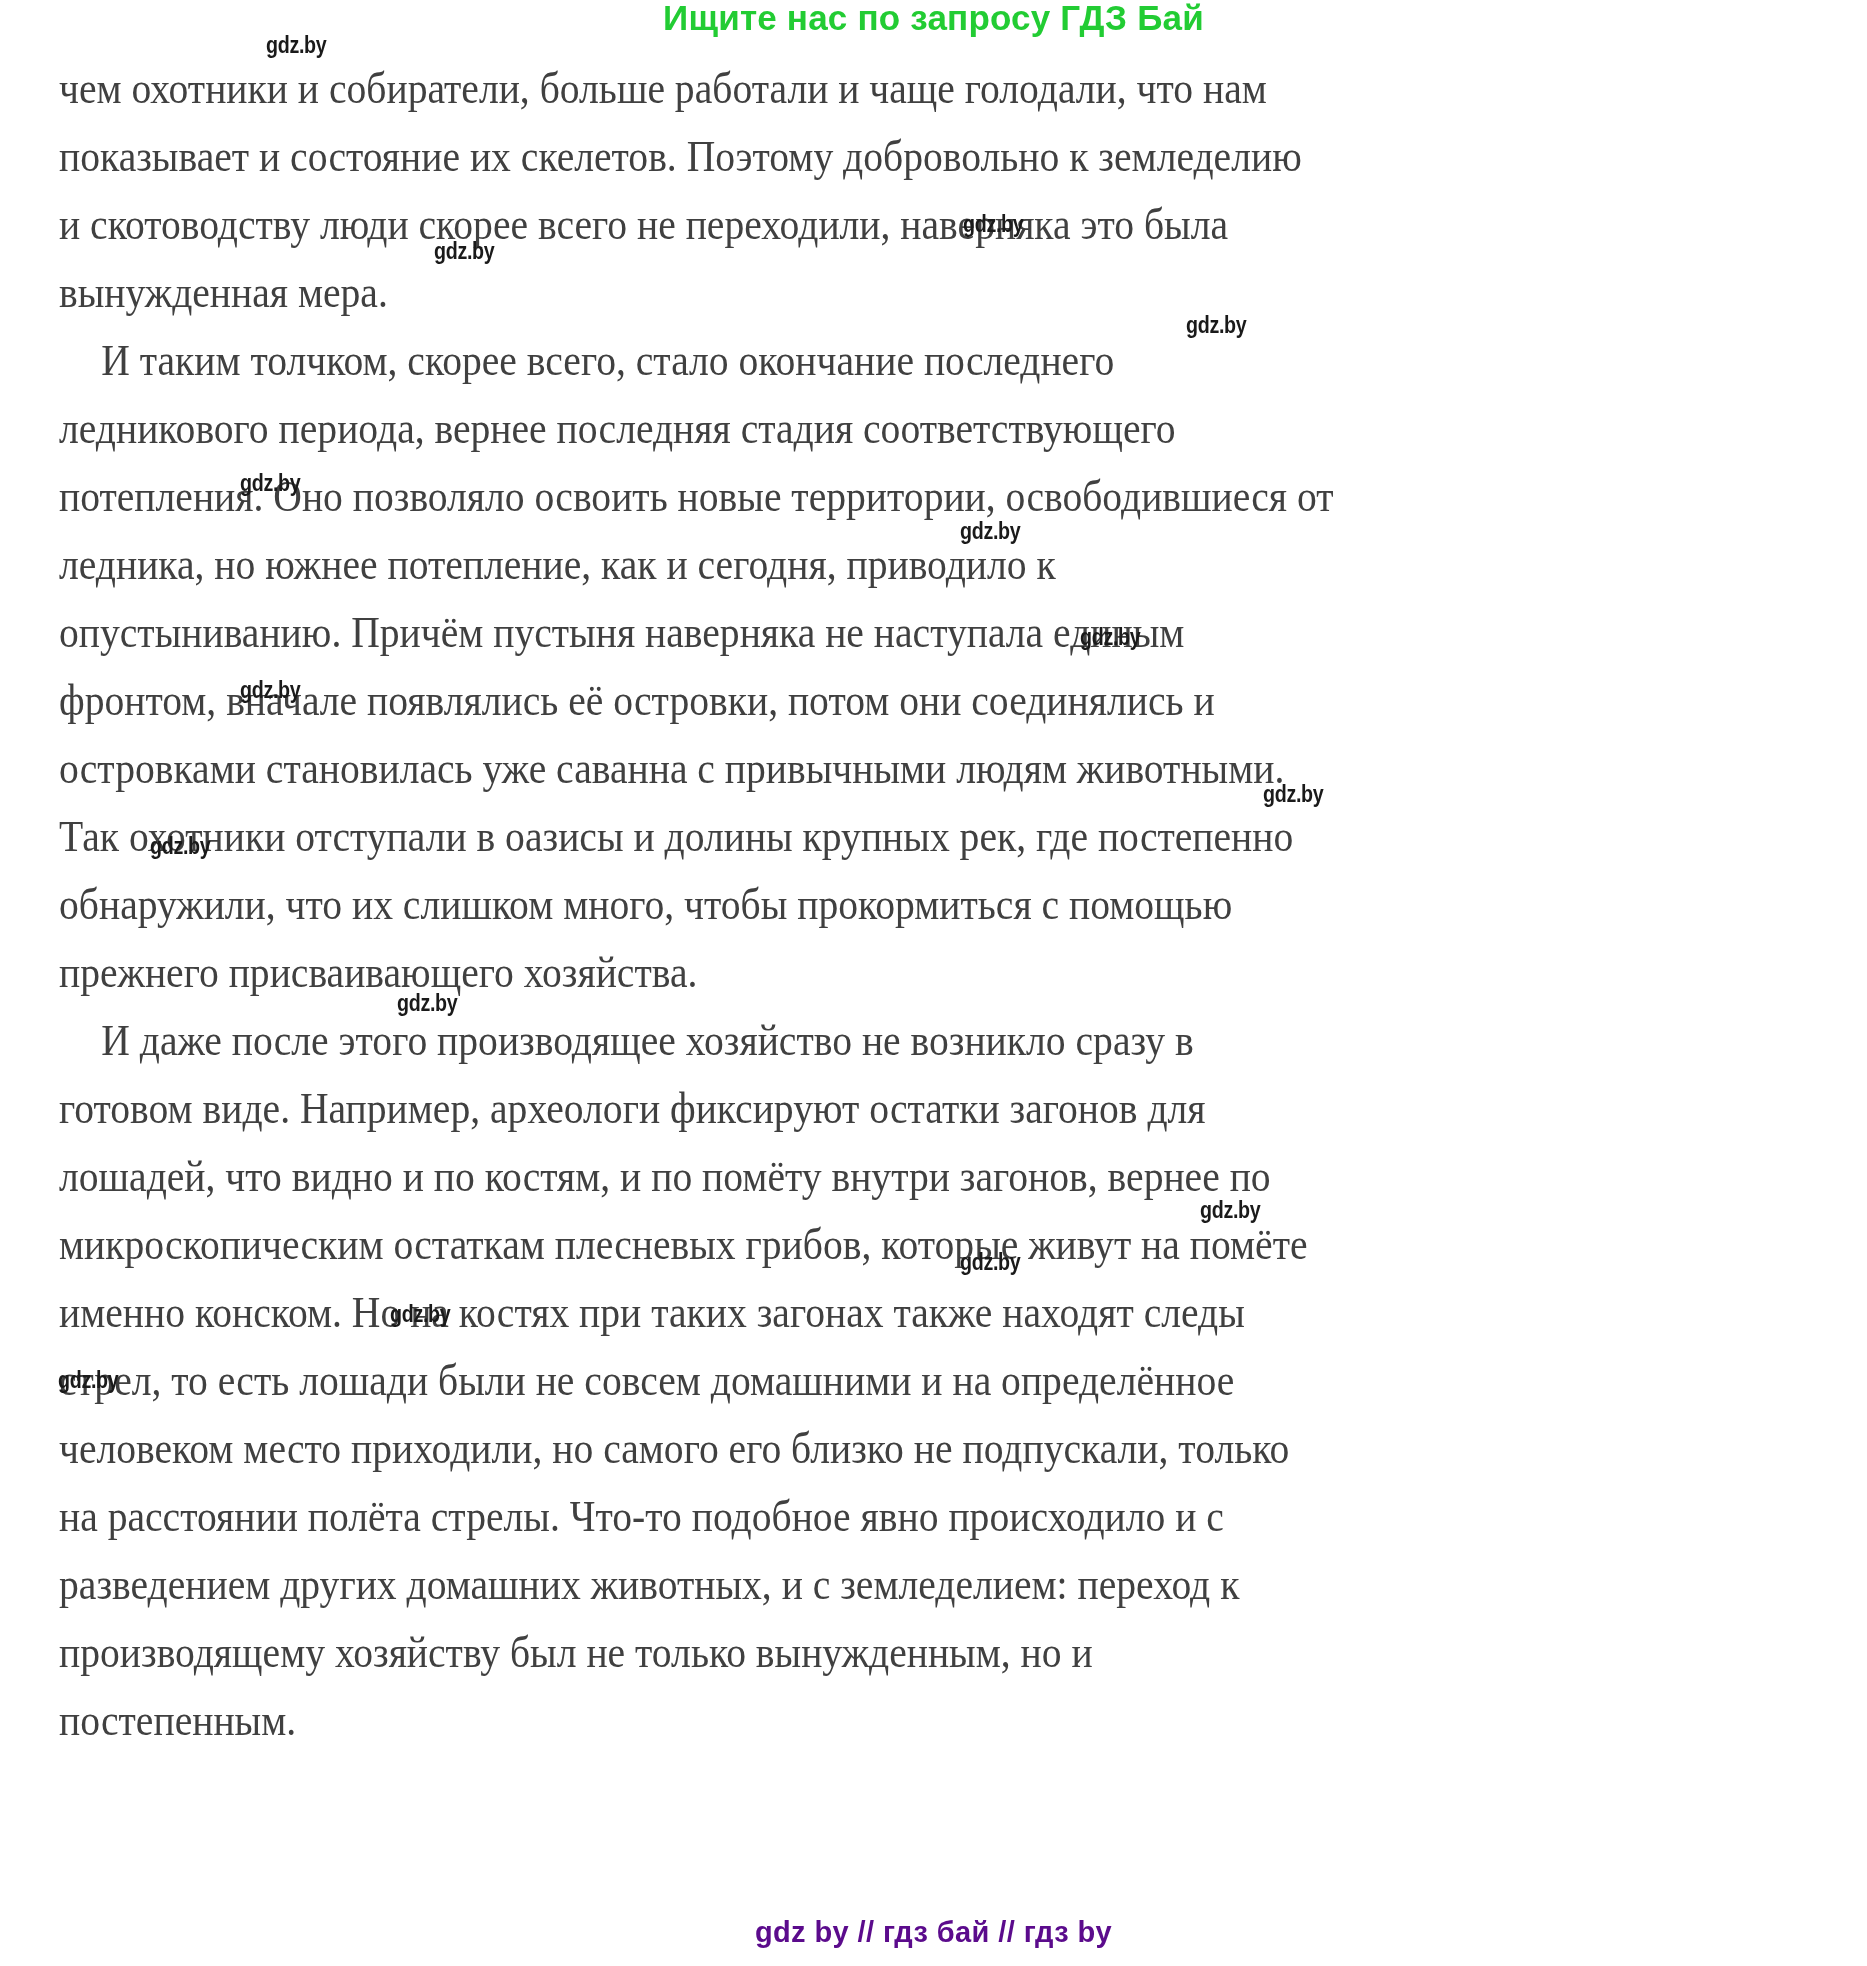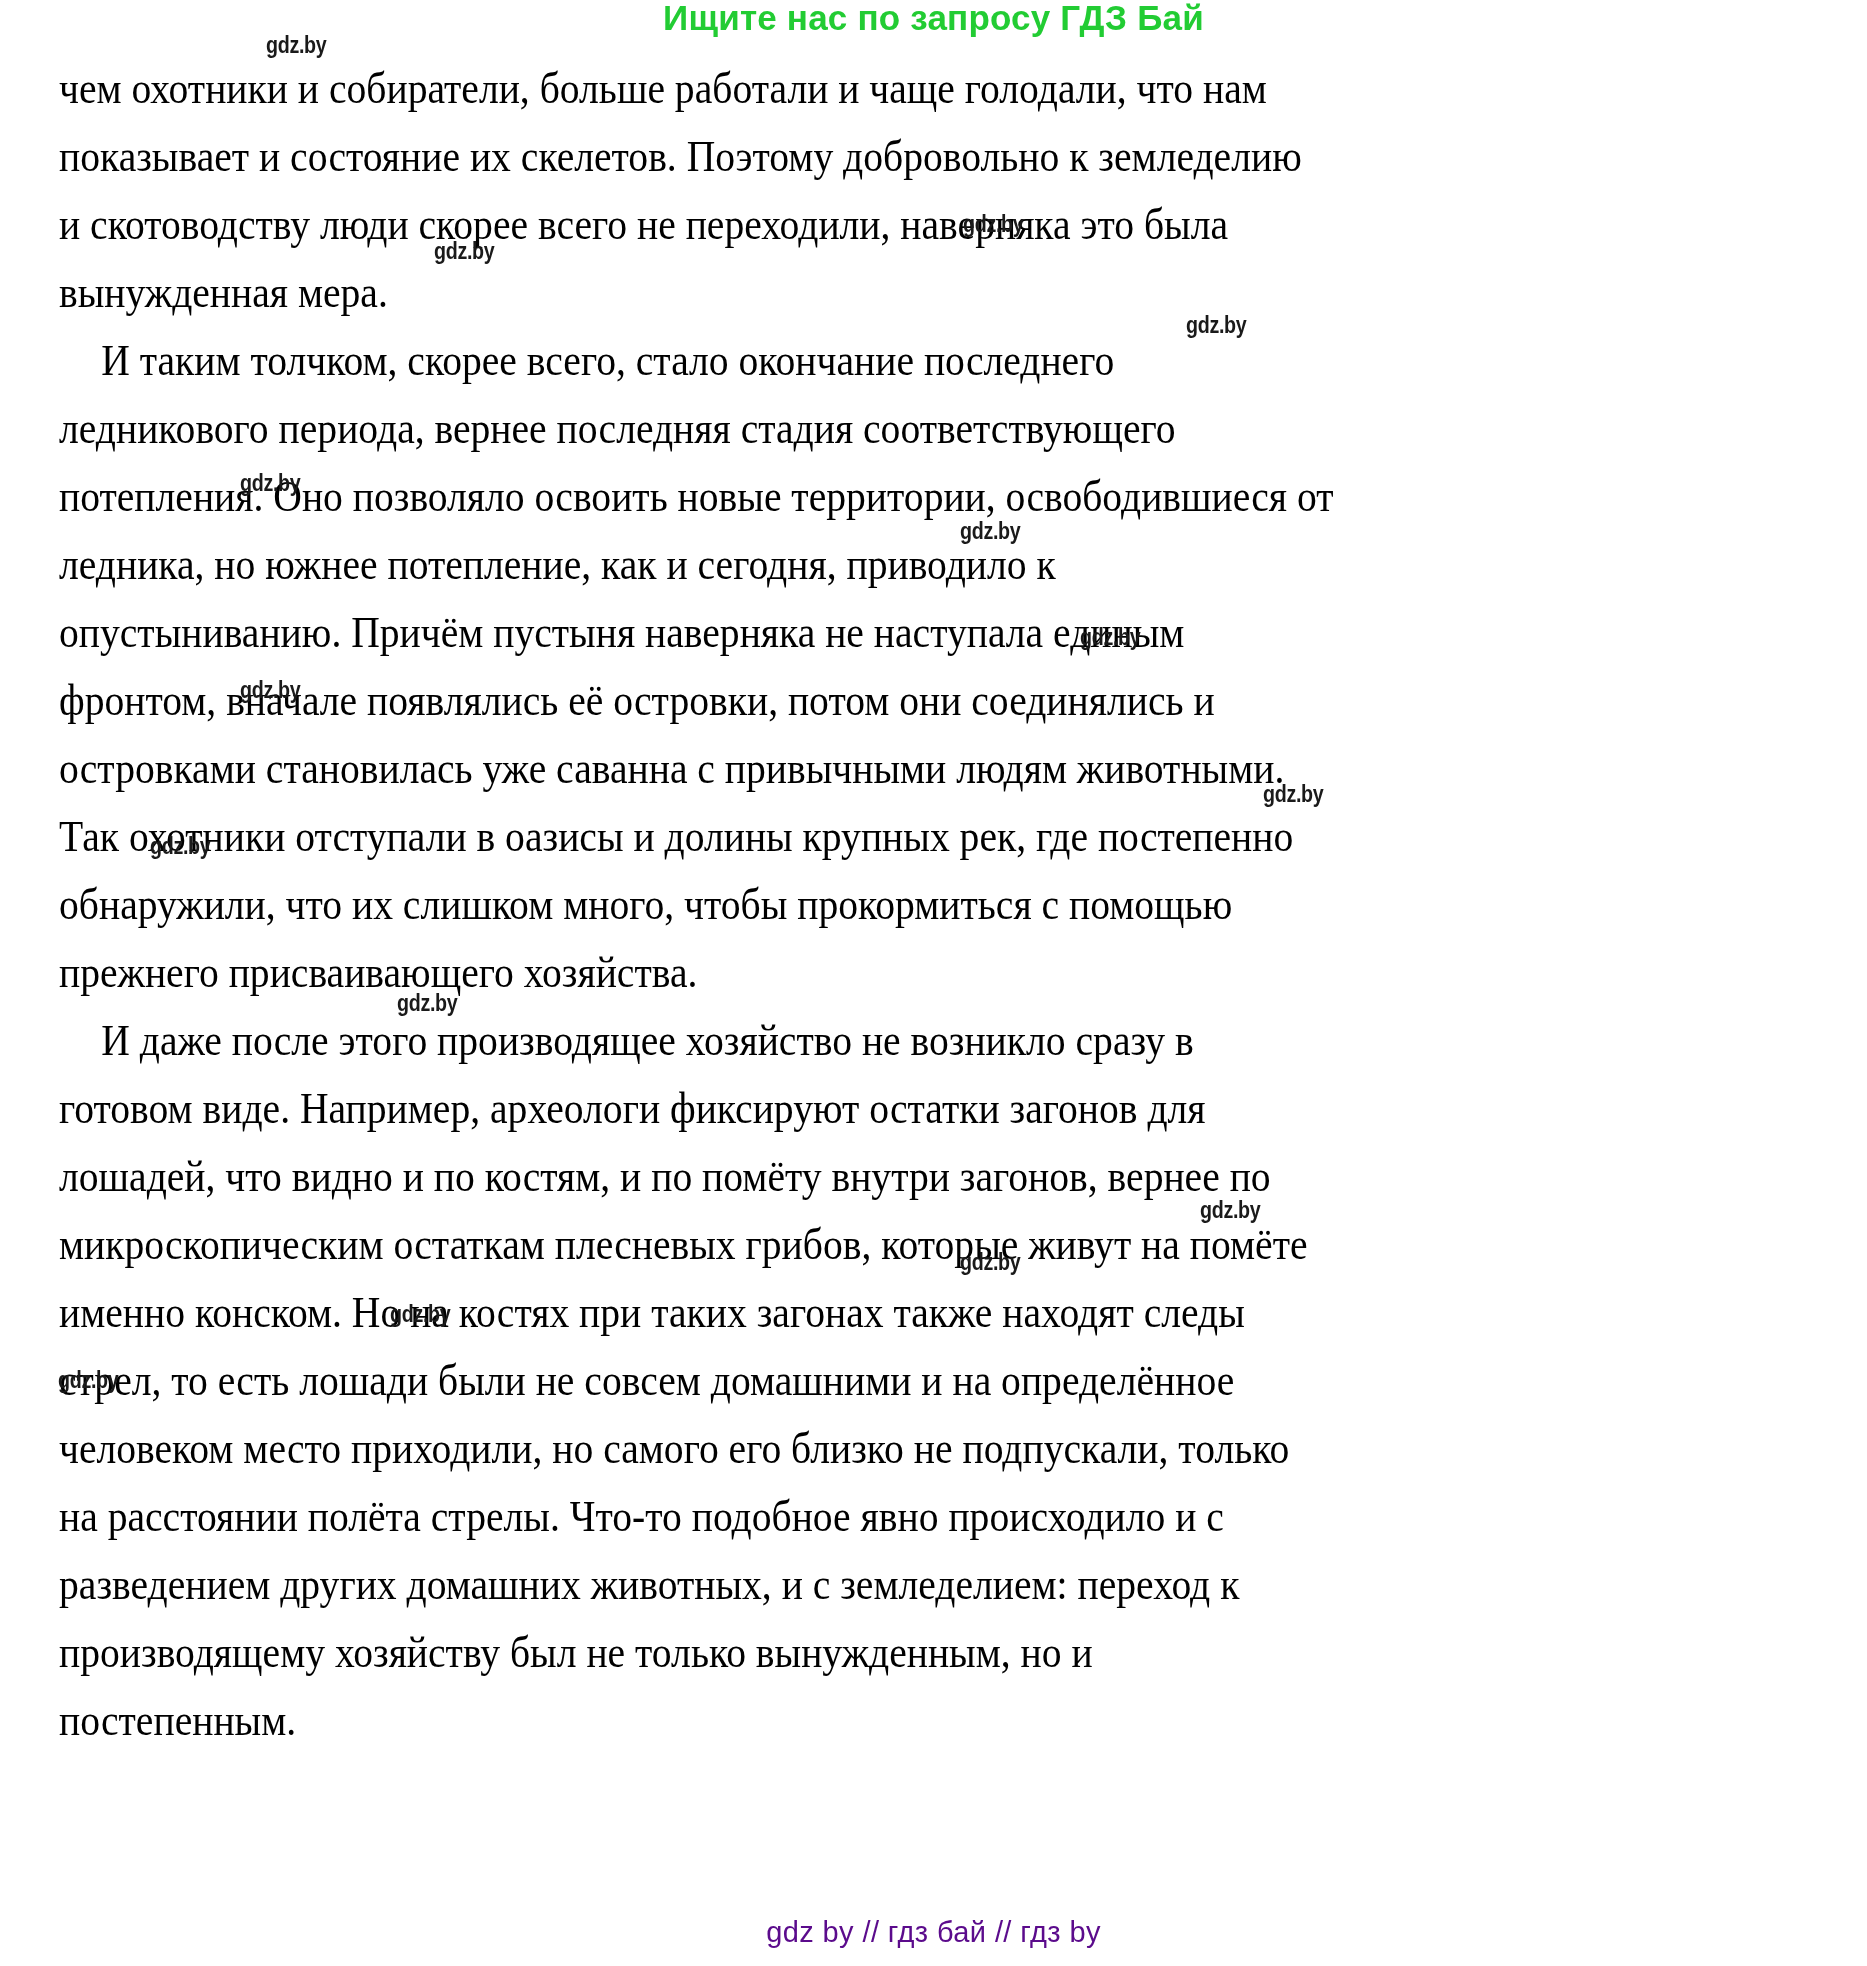--- a/index.html
+++ b/index.html
@@ -40,21 +40,21 @@
     position: absolute;
     top: 54px;
     left: 59px;
     width: 1707px;
   }
 
   .paragraph {
     margin: 0 0 0 0;
     font-size: 45px;
     line-height: 68px;
-    color: #000000;
+    color: #404040;
     text-align: left;
     font-family: "Liberation Serif", "DejaVu Serif", serif;
     font-stretch: condensed;
     transform-origin: left top;
   }
   .paragraph .line {
     display: block;
     white-space: pre;
     transform: scaleX(0.88);
     transform-origin: left center;
@@ -79,21 +79,21 @@
 
   
   #site-footer {
     position: absolute;
     left: 0;
     top: 1916px;
     width: 1867px;
     text-align: center;
     font-family: "Liberation Sans", "DejaVu Sans", sans-serif;
     font-size: 29px;
-    font-weight: 400;
+    font-weight: 700;
     color: #5b0b8c;
     letter-spacing: 0.4px;
     white-space: nowrap;
   }
 </style>
 </head>
 <body>
 
 <div id="promo-banner" style="color: rgb(34, 204, 51);">Ищите нас по запросу ГДЗ Бай</div>
 

